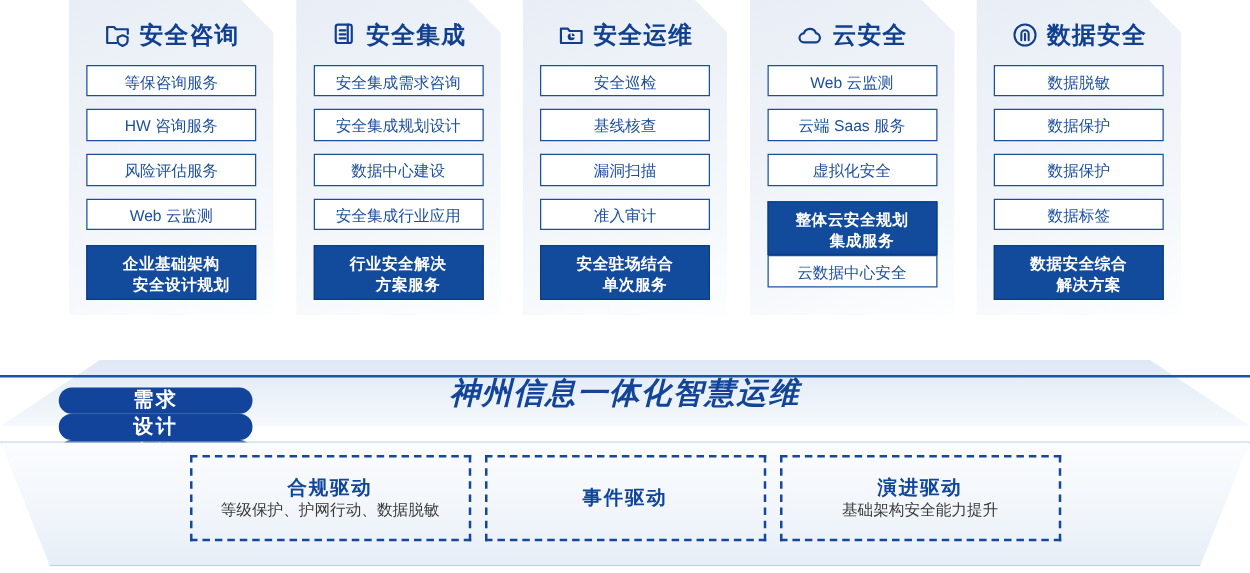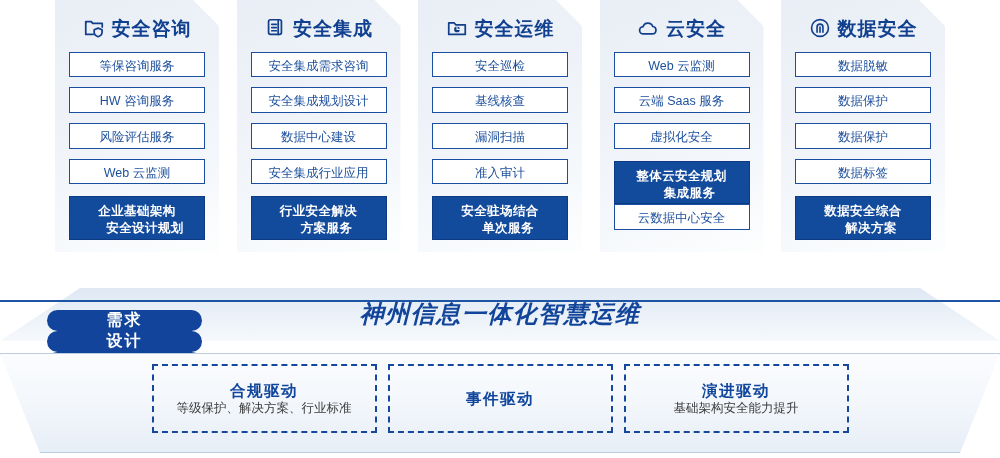--- a/index.html
+++ b/index.html
@@ -318,21 +318,21 @@
     <div class="pill">需求</div>
     <div class="pill">设计</div>
     <div class="pill">实施</div>
     <div class="pill">管理</div>
     <div class="pill">改进</div>
   </div>
 
   <div class="drivers">
     <div class="driver">
       <div class="driver-title">合规驱动</div>
-      <div class="driver-sub">等级保护、解决方案、行业标准</div>
+      <div class="driver-sub">等级保护、护网行动、数据脱敏</div>
     </div>
     <div class="driver">
       <div class="driver-title">事件驱动</div>
     </div>
     <div class="driver">
       <div class="driver-title">演进驱动</div>
       <div class="driver-sub">基础架构安全能力提升</div>
     </div>
   </div>
 

